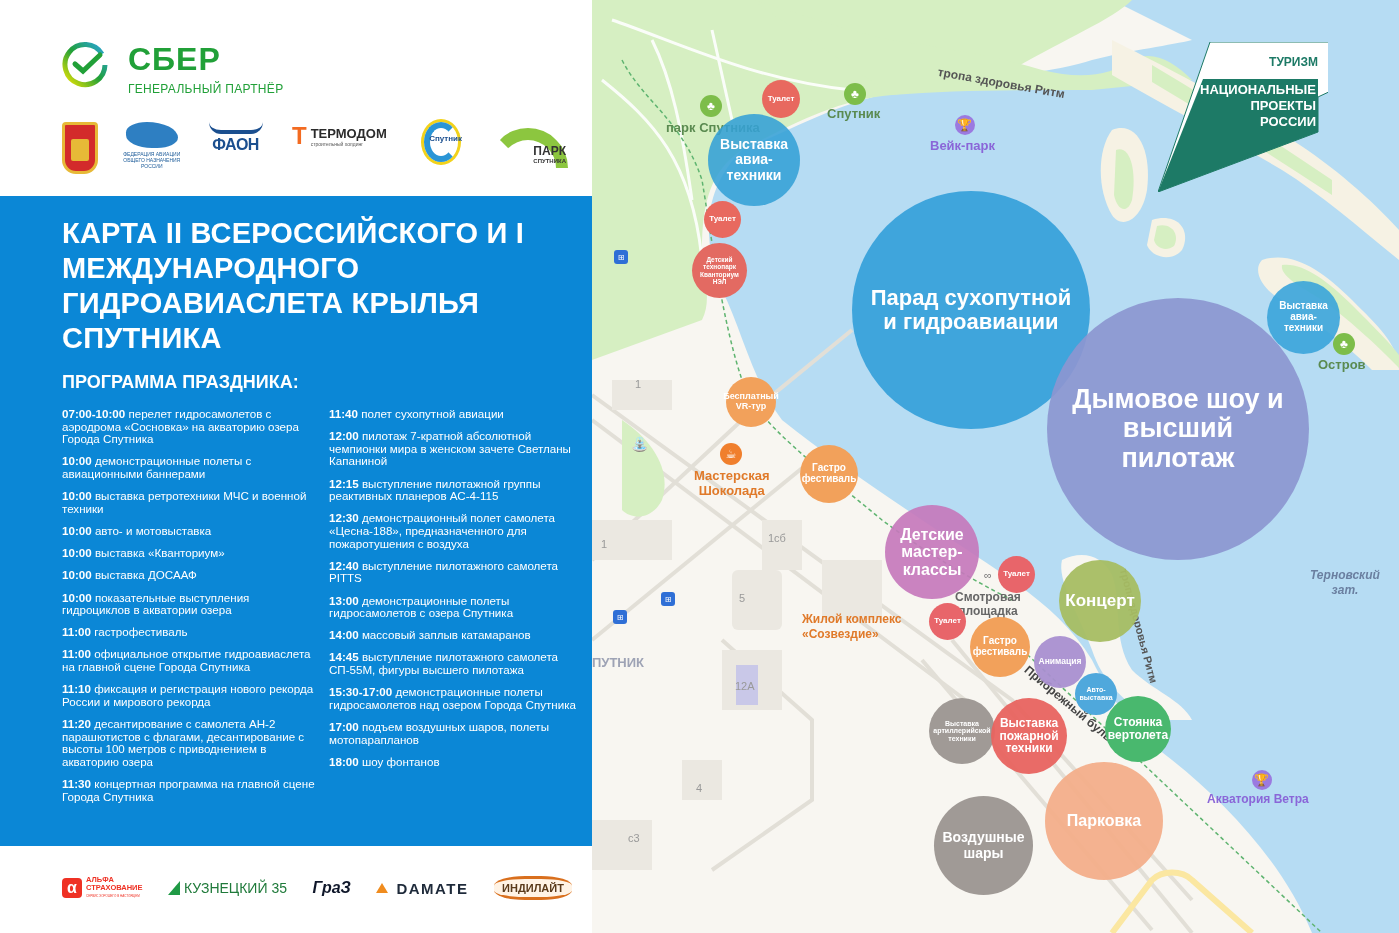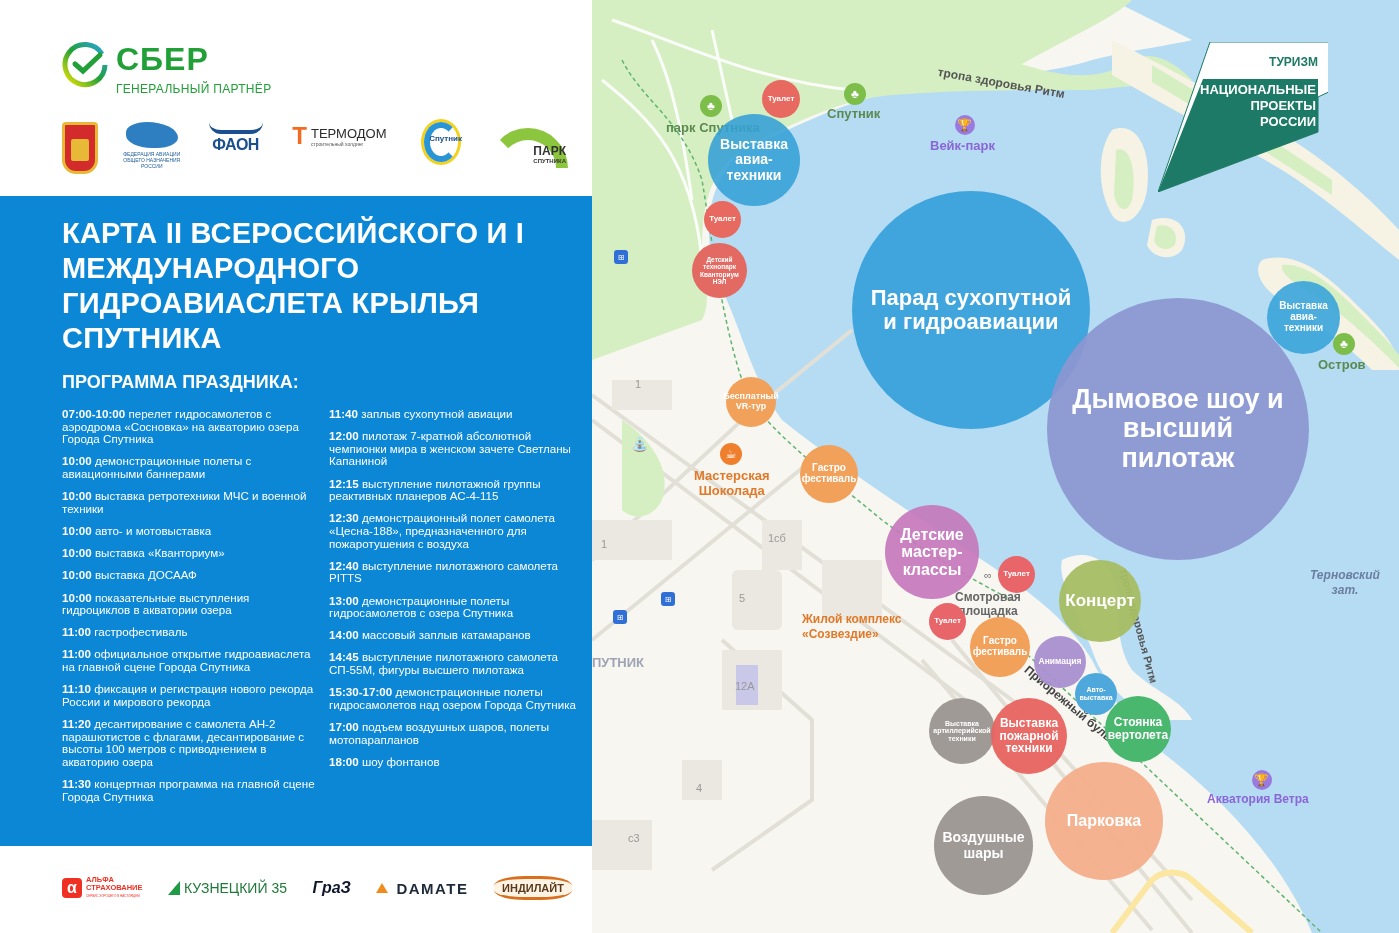--- a/index.html
+++ b/index.html
@@ -4,38 +4,38 @@
 <style>
   * { box-sizing: border-box; margin: 0; padding: 0; }
   html, body { width: 1399px; height: 933px; overflow: hidden; background: #fbfaf6; }
   body { position: relative; font-family: "Liberation Sans", "DejaVu Sans", sans-serif; }
 
   
   .left { position: absolute; left: 0; top: 0; width: 592px; height: 933px; background: #ffffff; z-index: 5; }
   .sber { position: absolute; left: 62px; top: 42px; display: flex; align-items: flex-start; }
   .sber-logo { width: 46px; height: 46px; position: relative; }
   .sber-logo svg { width: 46px; height: 46px; }
-  .sber-text { margin-left: 8px; }
+  .sber-text { margin-left: 20px; }
   .sber-name { font-weight: 700; font-size: 32px; color: #21a038; letter-spacing: 1px; line-height: 34px; }
   .sber-sub { font-size: 12px; color: #21a038; margin-top: 6px; letter-spacing: 0.3px; }
 
   .partners { position: absolute; left: 62px; top: 122px; width: 510px; height: 56px; display: flex; align-items: flex-start; justify-content: space-between; }
   .p-logo { display: flex; align-items: center; justify-content: center; font-weight: 700; }
   .crest { width: 36px; height: 52px; background: #d32b2b; border-radius: 4px 4px 14px 14px; position: relative; border: 3px solid #e7b937; }
   .crest::after { content: ""; position: absolute; left: 6px; top: 14px; width: 18px; height: 22px; background: #e7b937; border-radius: 2px; }
   .fed { flex-direction: column; width: 70px; }
   .fed-map { width: 52px; height: 26px; background: #2e7fc2; border-radius: 40% 60% 40% 50%; }
   .fed-text { font-size: 5px; color: #1f5d9a; text-align: center; margin-top: 3px; line-height: 6px; font-weight: 400; }
   .faon { flex-direction: column; width: 60px; }
   .faon-wing { width: 54px; height: 12px; border-bottom: 4px solid #1b4f8f; border-radius: 0 0 30px 30px; }
   .faon-text { font-size: 16px; color: #1b4f8f; font-weight: 800; margin-top: 2px; letter-spacing: -0.5px; }
   .termo { width: 110px; }
   .termo-t { font-size: 24px; color: #f36b21; font-weight: 900; margin-right: 4px; }
   .termo-col { display: flex; flex-direction: column; }
-  .termo-name { font-size: 13px; color: #2b2b2b; font-weight: 400; }
+  .termo-name { font-size: 13px; color: #2b2b2b; font-weight: 700; }
   .termo-sub { font-size: 5px; color: #555; font-weight: 400; }
   .gorod { width: 56px; position: relative; }
   .gorod-ring { width: 34px; height: 40px; border: 6px solid #2a95d6; border-right-color: transparent; border-radius: 50%; box-shadow: 0 0 0 3px #f2d21b; }
   .gorod-text { position: absolute; left: 16px; top: 12px; font-size: 8px; color: #1b4f8f; font-weight: 700; }
   .park { width: 84px; height: 50px; position: relative; }
   .park-arc { position: absolute; left: 0; top: 6px; width: 80px; height: 80px; border-radius: 50%; border: 12px solid #8cc63f; border-bottom-color: transparent; border-right-color: transparent; transform: rotate(45deg); clip-path: inset(0 0 50% 0); }
   .park-t1 { position: absolute; right: 6px; top: 22px; font-size: 12px; color: #333; font-weight: 700; }
   .park-t2 { position: absolute; right: 6px; top: 36px; font-size: 6px; color: #333; font-weight: 700; }
 
   .blue { position: absolute; left: 0; top: 196px; width: 592px; height: 650px; background: #0b87d6; color: #fff; }
@@ -132,21 +132,21 @@
       <div class="ev"><span class="t">10:00</span> <span>выставка ДОСААФ</span></div>
       <div class="ev"><span class="t">10:00</span> <span>показательные выступления гидроциклов в акватории озера</span></div>
       <div class="ev"><span class="t">11:00</span> <span>гастрофестиваль</span></div>
       <div class="ev"><span class="t">11:00</span> <span>официальное открытие гидроавиаслета на главной сцене Города Спутника</span></div>
       <div class="ev"><span class="t">11:10</span> <span>фиксация и регистрация нового рекорда России и мирового рекорда</span></div>
       <div class="ev"><span class="t">11:20</span> <span>десантирование с самолета АН-2 парашютистов с флагами, десантирование с высоты 100 метров с приводнением в акваторию озера</span></div>
       <div class="ev"><span class="t">11:30</span> <span>концертная программа на главной сцене Города Спутника</span></div>
     </div>
 
     <div class="col c2">
-      <div class="ev"><span class="t">11:40</span> <span>заплыв сухопутной авиации</span></div>
+      <div class="ev"><span class="t">11:40</span> <span>полет сухопутной авиации</span></div>
       <div class="ev"><span class="t">12:00</span> <span>пилотаж 7-кратной абсолютной чемпионки мира в женском зачете Светланы Капаниной</span></div>
       <div class="ev"><span class="t">12:15</span> <span>выступление пилотажной группы реактивных планеров АС-4-115</span></div>
       <div class="ev"><span class="t">12:30</span> <span>демонстрационный полет самолета «Цесна-188», предназначенного для пожаротушения с воздуха</span></div>
       <div class="ev"><span class="t">12:40</span> <span>выступление пилотажного самолета PITTS</span></div>
       <div class="ev"><span class="t">13:00</span> <span>демонстрационные полеты гидросамолетов с озера Спутника</span></div>
       <div class="ev"><span class="t">14:00</span> <span>массовый заплыв катамаранов</span></div>
       <div class="ev"><span class="t">14:45</span> <span>выступление пилотажного самолета СП-55М, фигуры высшего пилотажа</span></div>
       <div class="ev"><span class="t">15:30-17:00</span> <span>демонстрационные полеты гидросамолетов над озером Города Спутника</span></div>
       <div class="ev"><span class="t">17:00</span> <span>подъем воздушных шаров, полеты мотопарапланов</span></div>
       <div class="ev"><span class="t">18:00</span> <span>шоу фонтанов</span></div>

